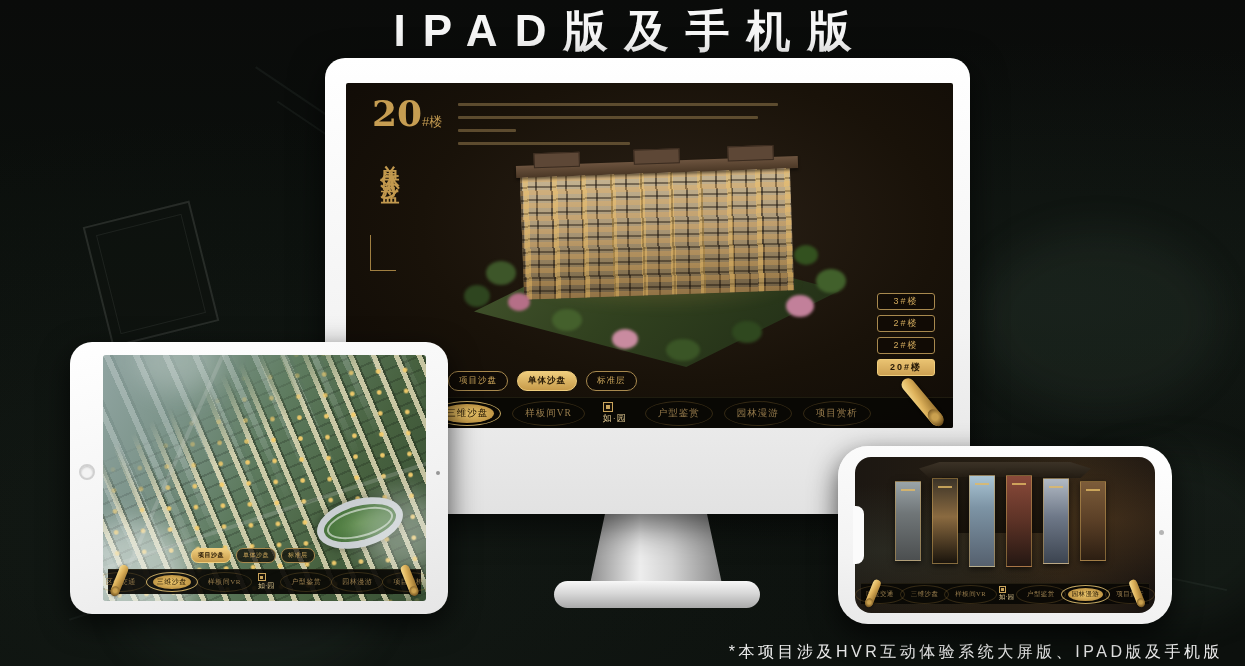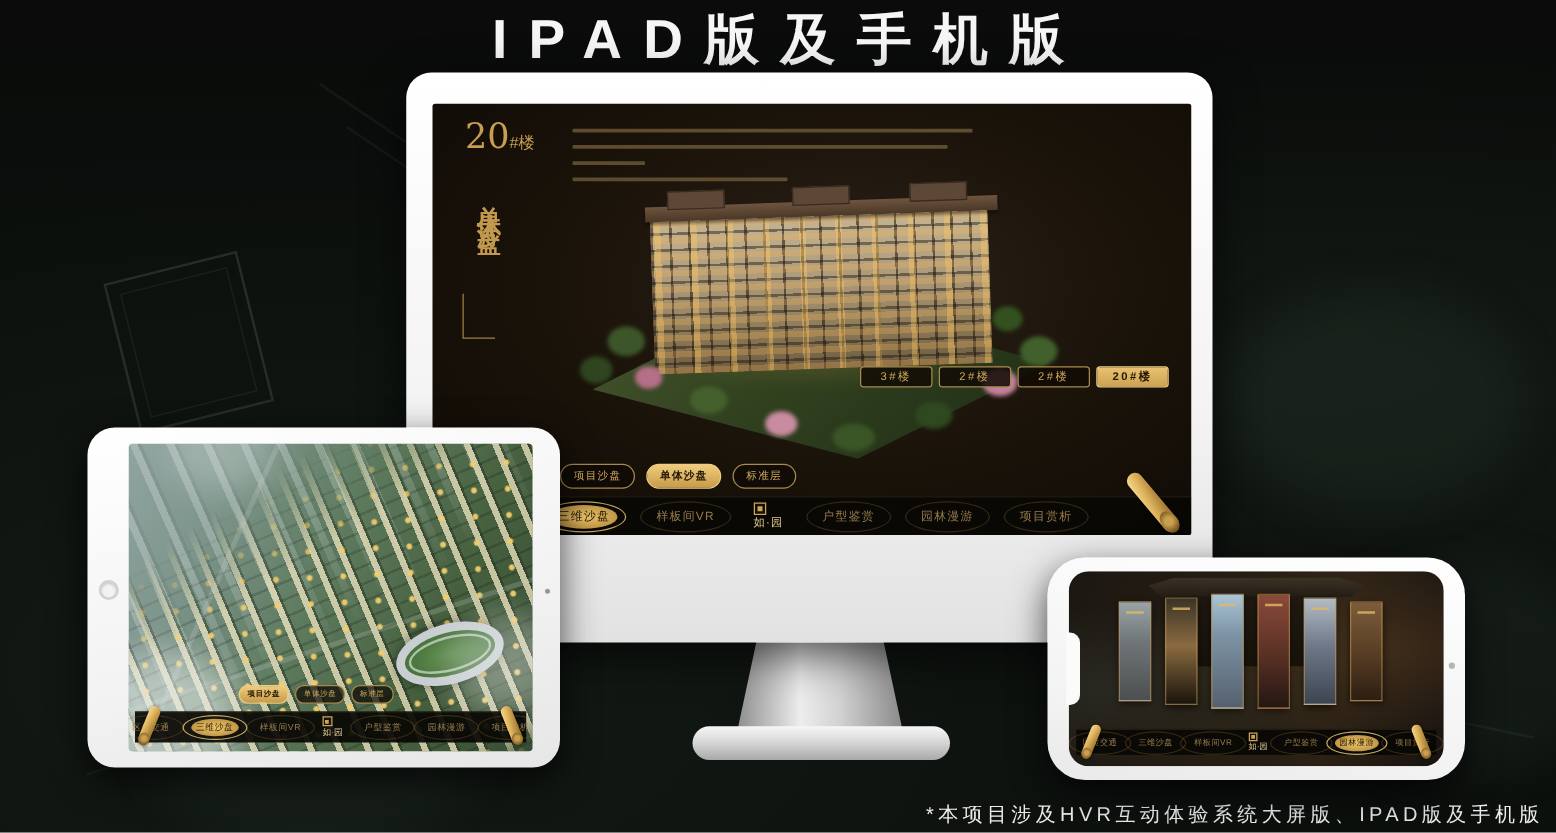--- a/index.html
+++ b/index.html
@@ -19,37 +19,37 @@
   .bg-frame { position:absolute; left:96px; top:212px; width:110px; height:124px;
     border:2px solid rgba(130,138,130,.22); background:rgba(14,18,15,.55);
     transform:rotate(-14deg); }
   .bg-frame::after { content:""; position:absolute; inset:9px;
     border:1px solid rgba(130,138,130,.14); }
 
   
   .page-title { position:absolute; top:2px; left:0; right:0; text-align:center;
     color:#f6f6f6; font-size:44px; font-weight:bold; letter-spacing:17px;
     text-indent:17px; white-space:nowrap; }
-  .footnote { position:absolute; right:10px; bottom:3px; color:#ededed;
+  .footnote { position:absolute; right:22px; bottom:3px; color:#ededed;
     font-size:16px; letter-spacing:3.5px; white-space:nowrap; }
 
   
   .pill { border:1px solid #a8894e; border-radius:10px; color:#cfa85c;
     background:rgba(14,10,5,.72); white-space:nowrap; }
   .pill.sel { background:linear-gradient(180deg,#efcd7d,#c79b4a); color:#241705;
     border-color:#efcd7d; font-weight:bold; }
   .scroll-bar { position:absolute; border-radius:8px;
     background:linear-gradient(100deg,#f6dc90 0%,#ddb15a 40%,#8a6526 100%);
     box-shadow:0 1px 3px rgba(0,0,0,.7); }
   .scroll-bar::after { content:""; position:absolute; left:0; right:0; bottom:-1px;
     height:32%; border-radius:50%;
     background:radial-gradient(circle at 50% 45%, #caa04e 25%, #6b4d1d 80%); }
   .nav-strip { position:absolute; display:flex; align-items:center;
     justify-content:center; background:rgba(9,7,4,.93);
-    border-top:1px solid rgba(200,170,100,.12); }
+    border-top:1px solid rgba(200,170,100,.12);font-family:Liberation Serif, serif; }
   .nav-item { position:relative; color:#977c4c; white-space:nowrap; }
   .nav-item::before { content:""; position:absolute; left:-7px; right:-7px;
     top:-3px; bottom:-3px; border:1px solid rgba(160,125,60,.28);
     border-radius:50%; }
   .nav-item.sel { color:#221604;
     background:radial-gradient(ellipse at 50% 50%, #e8c268 10%, #b78c3d 85%);
     border-radius:50%; }
   .nav-item.sel::before { border-color:rgba(240,205,120,.8); }
   .nav-logo { display:flex; flex-direction:column; align-items:flex-start; }
   .seal-icon { border:1px solid #caa55c; background:rgba(30,20,8,.6);
@@ -67,21 +67,21 @@
     z-index:1; }
   .m-base { position:absolute; left:554px; top:581px; width:206px; height:27px;
     border-radius:14px; background:linear-gradient(180deg,#f7f7f7 0%,#d8d8d8 45%,#a9a9a9 100%);
     z-index:1; }
   .m-screen { position:absolute; left:21px; top:25px; width:607px; height:345px;
     background:radial-gradient(ellipse at 55% 42%, #2b2117 0%, #191209 55%, #0e0a06 100%);
     overflow:hidden; border-radius:2px; }
 
   
   .label20 { position:absolute; left:26px; top:12px; color:#c69d52; }
-  .label20 .num { font-family:"DejaVu Serif",serif; font-size:28px; line-height:1; }
+  .label20 .num { font-family:"DejaVu Serif",serif; font-size:36px; line-height:1;font-weight:bold; }
   .label20 .unit { font-size:13px; }
   .vert-title { position:absolute; left:31px; top:66px; writing-mode:vertical-rl;
     font-size:19px; font-weight:bold; letter-spacing:7px; color:#c2994e; }
   .corner-l { position:absolute; left:24px; top:152px; width:26px; height:36px;
     border-left:1px solid rgba(195,155,80,.8); border-bottom:1px solid rgba(195,155,80,.8); }
   .desc-lines { position:absolute; left:112px; top:20px; }
   .desc-lines i { display:block; height:3px; background:#6e5a38; opacity:.8;
     margin-bottom:10px; border-radius:1px; }
 
   
@@ -104,21 +104,21 @@
     box-shadow:0 2px 3px rgba(0,0,0,.5); }
   .roof-cap { position:absolute; width:46px; height:15px; background:#5d4736;
     border:1px solid #3a2b1f; top:-1px; }
   .bldg-glow { position:absolute; left:60px; top:100px; width:290px; height:60px;
     background:radial-gradient(ellipse, rgba(255,190,95,.16), rgba(0,0,0,0) 70%);
     filter:blur(4px); }
   .tree { position:absolute; border-radius:50%; filter:blur(1.6px); }
 
   
   .btn-col { position:absolute; right:18px; top:210px; display:flex;
-    flex-direction:row; gap:5px; }
+    flex-direction:column; gap:5px; }
   .bldg-btn { width:58px; height:17px; font-size:9px; letter-spacing:2px;
     display:flex; align-items:center; justify-content:center;
     border:1px solid #a8894e; border-radius:3px; color:#cfa85c;
     background:rgba(16,11,5,.85); }
   .bldg-btn.sel { background:linear-gradient(180deg,#e9c271,#cda153);
     color:#241705; font-weight:bold; border-color:#efcd7d; }
 
   
   .m-subtabs { position:absolute; left:102px; top:288px; display:flex; gap:9px; }
   .m-subtabs .pill { font-size:8.5px; padding:3px 10px; letter-spacing:1px; }

